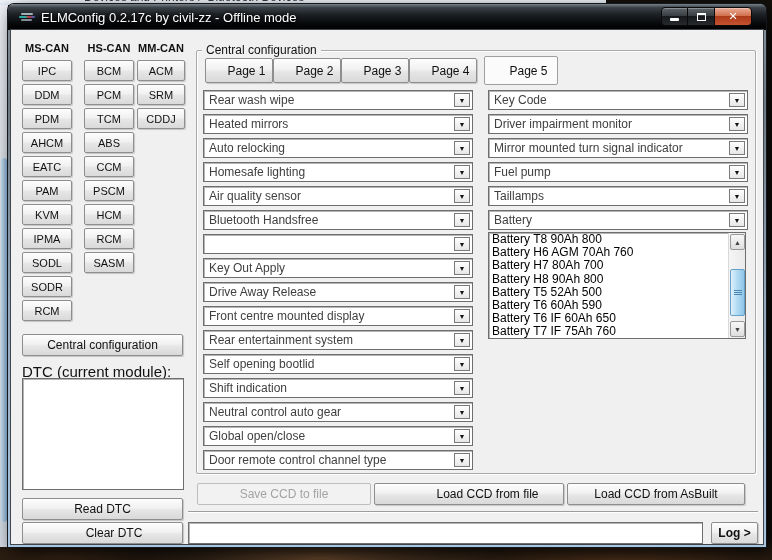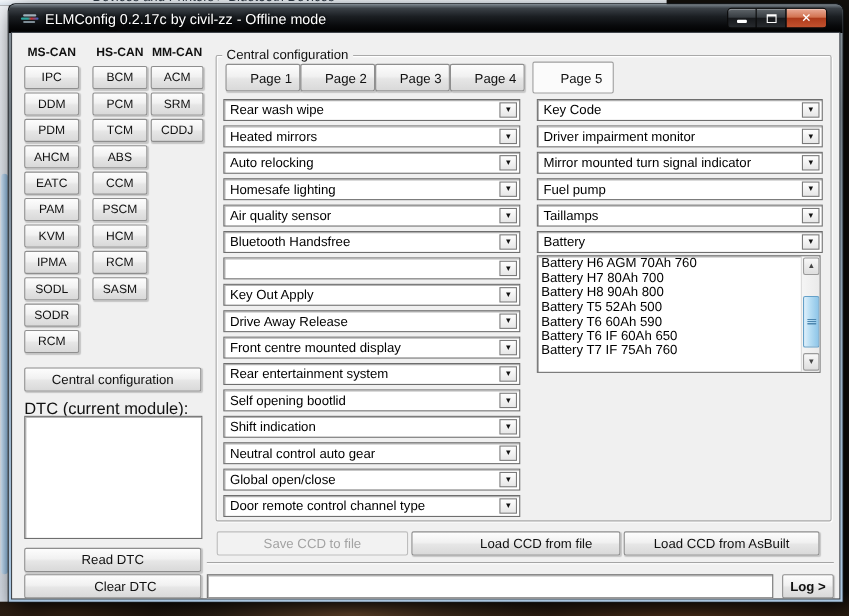--- a/index.html
+++ b/index.html
@@ -82,21 +82,21 @@
     box-shadow:inset 1px 1px 0 #fff, 1px 1px 0 #fff; }
   .group-label { left:191px; top:13px; background:#f0f0f0; padding:0 4px; font-size:12px; color:#111; }
 
   
   .tab { top:28px; width:68px; height:25px;padding-left:15px; }
   .tab.active { top:26px; height:29px; width:74px; background:#fbfbfb; border-color:#9f9f9f; box-shadow:none; }
 
   
   .combo-col { display:flex; flex-direction:column; }
   .combo { position:relative; height:20px; margin-bottom:4px; flex:none; }
-  .combo-text { position:absolute; left:5px; top:2px; font-size:12px; color:#000000; white-space:nowrap; }
+  .combo-text { position:absolute; left:5px; top:2px; font-size:12px; color:#404040; white-space:nowrap; }
   .combo-btn { position:absolute; right:2px; top:2px; width:16px; height:14px;
     border:1px solid #7a7a7a; background:linear-gradient(#fefefe,#e7e7e7);
     display:flex; align-items:center; justify-content:center; font-size:7px; color:#111; }
   .lcombos { left:192px; top:60px; width:270px; }
   .rcombos { left:477px; top:60px; width:260px; }
 
   
   .listbox { left:477px; top:202px; width:258px; height:107px; overflow:hidden; }
   .bitem { font-size:12px; line-height:13.2px; padding-left:3px; color:#000; white-space:nowrap; }
   .scrollbar { position:absolute; right:0; top:0; width:17px; height:100%;
@@ -314,20 +314,21 @@
         </div>
 
         <div class="combo sunken">
           <span class="combo-text">Battery</span>
           <span class="combo-btn">▼</span>
         </div>
 
     </div>
 
     <div class="abs listbox sunken">
+      <div class="bitem">Battery T8 90Ah 800</div>
         <div class="bitem">Battery H6 AGM 70Ah 760</div>
         <div class="bitem">Battery H7 80Ah 700</div>
         <div class="bitem">Battery H8 90Ah 800</div>
         <div class="bitem">Battery T5 52Ah 500</div>
         <div class="bitem">Battery T6 60Ah 590</div>
         <div class="bitem">Battery T6 IF 60Ah 650</div>
         <div class="bitem">Battery T7 IF 75Ah 760</div>
       <div class="scrollbar">
         <span class="sb-btn sb-up">▲</span>
         <span class="sb-thumb">

